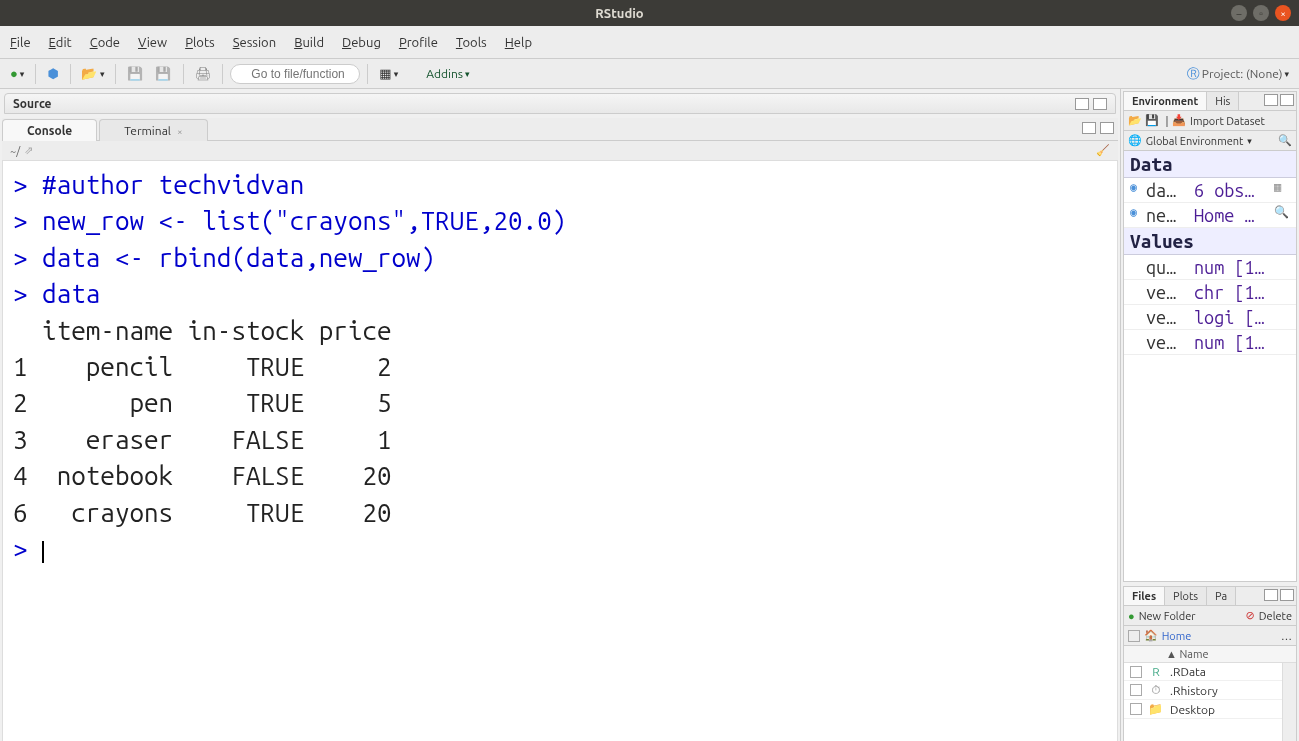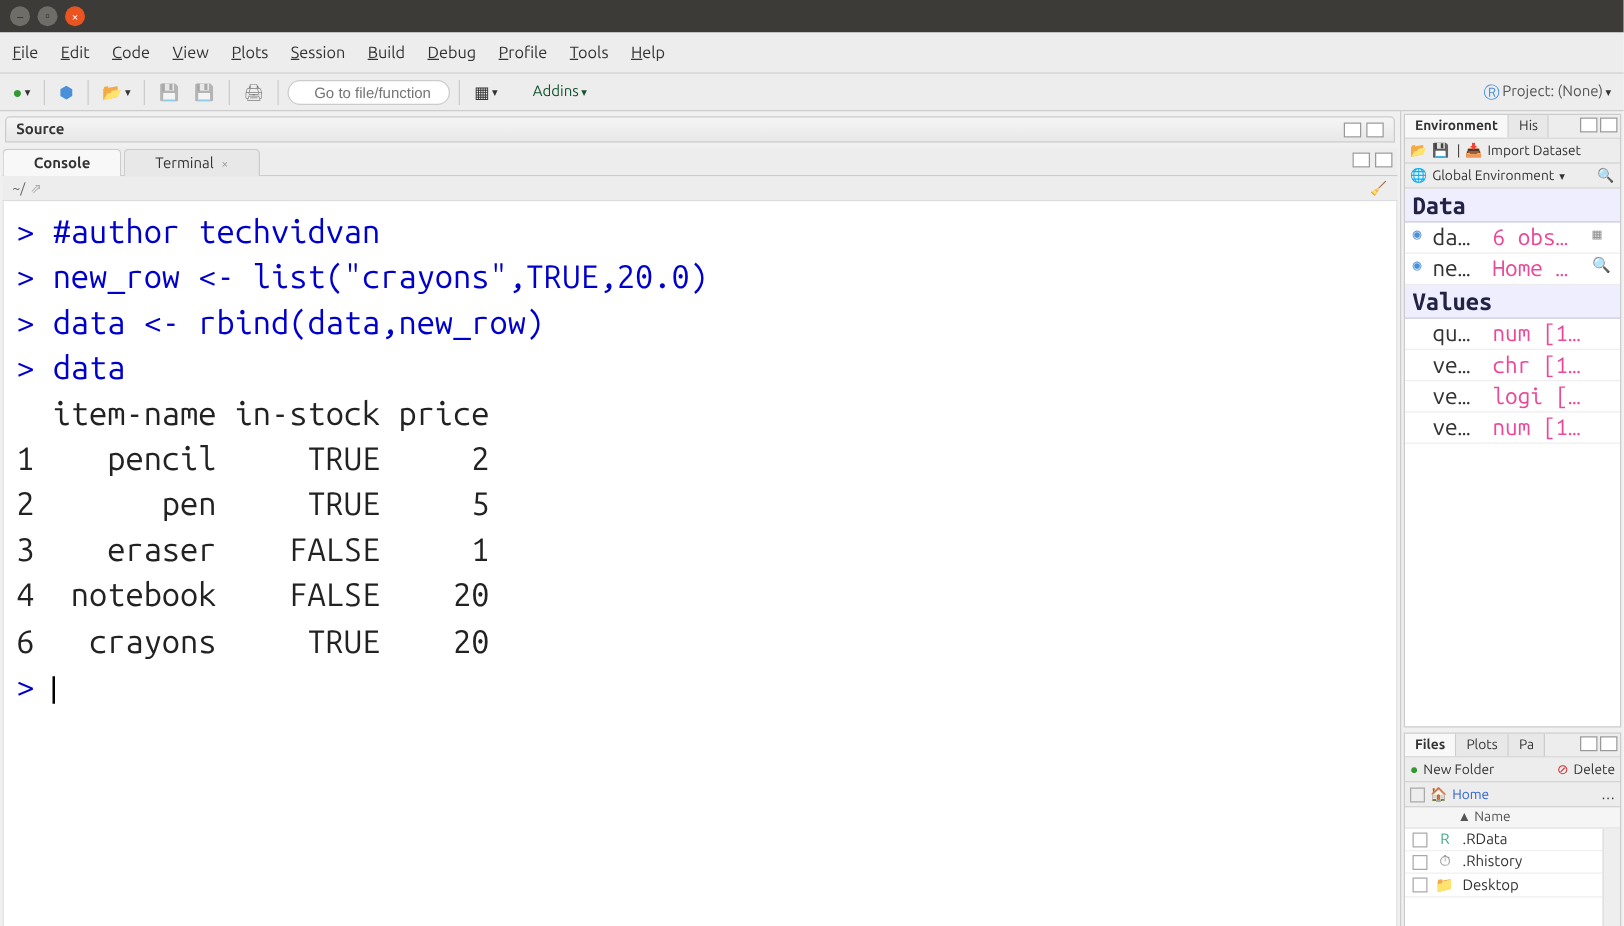--- a/index.html
+++ b/index.html
@@ -42,37 +42,38 @@
 .right-top { flex: 1; min-height: 0; }
 .right-bottom { height: 160px; }
 .pane-tabs { display: flex; background: #ededed; border-bottom: 1px solid #ccc; }
 .pane-tab { padding: 3px 8px; font-size: 11px; font-weight: bold; border-right: 1px solid #ccc; cursor: pointer; background: #f8f8f8; }
 .pane-tab.inactive { background: #e8e8e8; font-weight: normal; }
 .pane-toolbar { background: #ededed; padding: 3px 4px; border-bottom: 1px solid #ccc; display: flex; align-items: center; gap: 4px; font-size: 11px; }
 .env-body { background: #fff; flex: 1; overflow: auto; font-family: "Ubuntu Mono", monospace; font-size: 18px; }
 .env-section { background: #eef; color: #224; font-weight: bold; padding: 2px 6px; border-bottom: 1px solid #ccd; font-size: 19px; }
 .env-row { display: flex; padding: 2px 6px; border-bottom: 1px solid #eee; white-space: nowrap; overflow: hidden; }
 .env-row .name { width: 48px; overflow: hidden; text-overflow: ellipsis; }
-.env-row .val { flex: 1; overflow: hidden; text-overflow: ellipsis; color: #ec4899; }
+.env-row .val { flex: 1; overflow: hidden; text-overflow: ellipsis; color: #4c1d95; }
 .env-row .ico { width: 16px; font-size: 12px; color: #4a90d9; }
 .env-row .tail-ico { width: 16px; font-size: 12px; color: #999; }
 .files-body { background: #fff; flex: 1; overflow: auto; font-size: 12px; }
 .files-header-row { display: flex; padding: 2px 6px; background: #f5f5f5; border-bottom: 1px solid #ddd; font-size: 11px; color: #555; align-items: center; }
 .file-row { display: flex; padding: 2px 6px; border-bottom: 1px solid #f0f0f0; align-items: center; gap: 6px; }
 .file-check { width: 12px; height: 12px; border: 1px solid #aaa; }
 .file-icon { width: 16px; text-align: center; }
 .brush-icon { color: #c9a; }
 .addins-text { color: #14532d; font-size: 12px; margin-left: 16px; }
 .scrollbar { width: 14px; background: #eee; border-left: 1px solid #ddd; }
 .proj-text { color: #555; font-size: 12px; }
 </style>
 </head>
 <body>
 
 <div class="titlebar">
+  <div class="titlebar-title">RStudio</div>
   <div class="window-controls">
     <div class="wc wc-min">–</div>
     <div class="wc wc-max">▫</div>
     <div class="wc wc-close">×</div>
   </div>
 </div>
 
 <div class="menubar">
   <span><span class="ul">F</span>ile</span>
   <span><span class="ul">E</span>dit</span>

